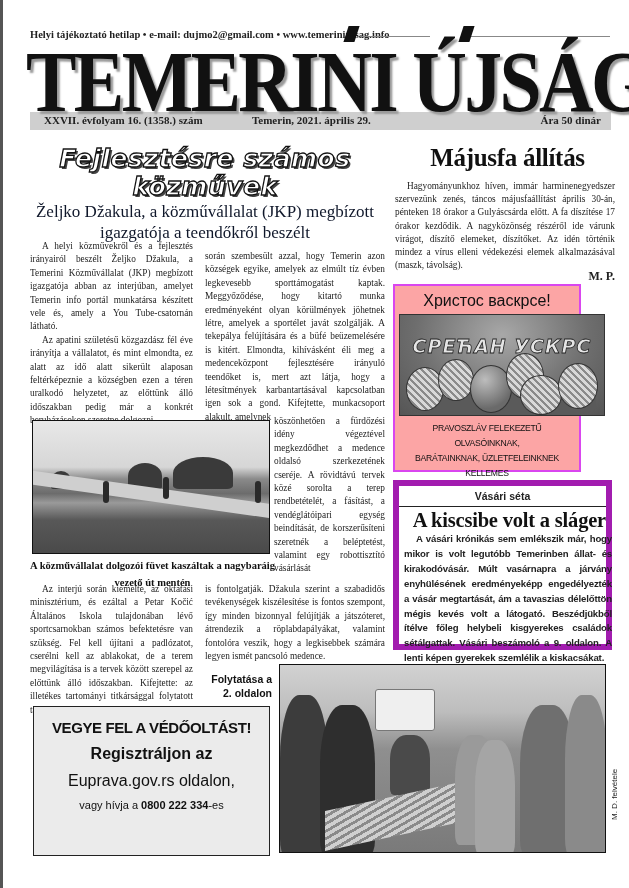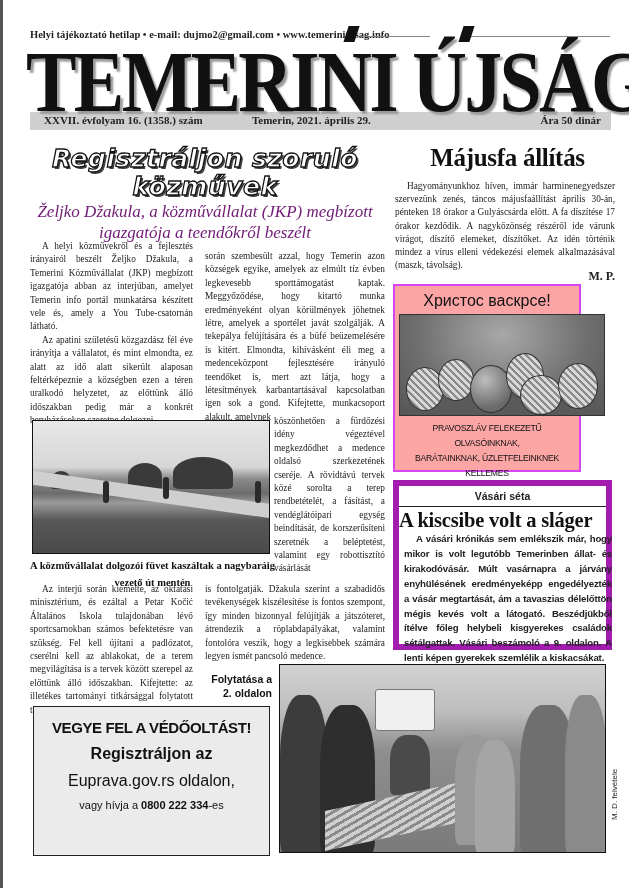--- a/index.html
+++ b/index.html
@@ -20,21 +20,21 @@
   .infobar span { position: absolute; top: 2px; font-size: 11px; font-weight: bold; color: #222; white-space: nowrap; }
   .title-j-mark { position: absolute; left: 346px; top: 26px; width: 11px; height: 16px; background: #111; transform: skewX(-18deg); }
   .title-j-mark2 { position: absolute; left: 461px; top: 26px; width: 11px; height: 16px; background: #111; transform: skewX(-18deg); }
 
   
   .hl-outline { position: absolute; left: 20px; width: 370px; text-align: center;
                 font-family: "DejaVu Sans", sans-serif; font-weight: bold; font-style: italic; font-size: 25px;
                 color: #ffffff; -webkit-text-stroke: 1.3px #111; text-shadow: 2px 2px 0 #444; letter-spacing: 0.5px; }
   .hl-outline.l1 { top: 144px; }
   .hl-outline.l2 { top: 172px; }
-  .subhead { position: absolute; left: 25px; width: 360px; text-align: center; font-style: italic; font-size: 17px; color: #701a75; line-height: 21px; top: 201px; }
+  .subhead { position: absolute; left: 25px; width: 360px; text-align: center; font-size: 17px; color: #0f172a; line-height: 21px; top: 201px; }
 
   .col { position: absolute; font-size: 9.3px; line-height: 13.4px; text-align: justify; color: #222; }
   .col p { text-indent: 12px; }
   .col-a1 { left: 30px; top: 240px; width: 163px; }
   .col-b1 { left: 205px; top: 250px; width: 180px; }
   .col-b2 { left: 274px; top: 415px; width: 111px; }
   .col-a2 { left: 30px; top: 583px; width: 163px; }
   .col-b3 { left: 205px; top: 583px; width: 180px; text-indent: 0; }
 
   .photo-frame { position: absolute; border: 1px solid #111; overflow: hidden; }
@@ -73,21 +73,21 @@
   .easter-img .egg.plain { background: radial-gradient(circle at 35% 30%, #bdbdbd, #6a6a6a 70%); }
   .easter-img .basket { position: absolute; left: 10px; top: 78px; width: 186px; height: 28px; border-radius: 0 0 50% 50%; background: #5a5a5a; }
   .easter-img .greet { position: absolute; left: 0; right: 0; top: 20px; text-align: center; font-family: "DejaVu Sans", sans-serif; font-style: italic; font-weight: bold;
                        font-size: 19px; color: #e5e5e5; -webkit-text-stroke: 0.8px #222; letter-spacing: 1px; }
   .easter-text { position: absolute; left: 0; right: 0; top: 134px; text-align: center; font-family: "Liberation Sans", sans-serif; font-size: 9.4px; line-height: 15px;
                  color: #111; letter-spacing: -0.3px; transform: scaleX(0.92); }
 
   .vasar-box { position: absolute; left: 393px; top: 480px; width: 219px; height: 170px; border: 6px solid #a21caf; background: #fff; }
   .vasar-kicker { position: absolute; left: 0; right: 0; top: 4px; text-align: center; font-family: "Liberation Sans", sans-serif; font-weight: bold; font-size: 10.5px; color: #222; }
   .vasar-rule { position: absolute; left: 0; right: 0; top: 20px; height: 1px; background: #222; }
-  .vasar-title { position: absolute; left: 0; right: 0; top: 23px; text-align: left; font-weight: bold; font-size: 20.5px; color: #111; letter-spacing: -0.2px; }
+  .vasar-title { position: absolute; left: 0; right: 0; top: 23px; text-align: right; font-weight: bold; font-size: 20.5px; color: #111; letter-spacing: -0.2px; }
   .vasar-text { position: absolute; left: 5px; top: 46px; width: 208px; font-family: "Liberation Sans", sans-serif; font-weight: bold; font-size: 9.6px; line-height: 14.9px;
                 text-align: justify; color: #222; letter-spacing: -0.15px; }
   .vasar-text p { text-indent: 12px; }
 
   .photo2 { left: 279px; top: 664px; width: 327px; height: 189px;
             background: linear-gradient(180deg, #d2d2d2 0%, #bdbdbd 25%, #8f8f8f 45%, #7a7a7a 100%); }
   .photo2 .van { position: absolute; left: 95px; top: 24px; width: 60px; height: 42px; background: #efefef; border: 1px solid #777; border-radius: 3px; }
   .photo2 .person { position: absolute; border-radius: 40% 40% 10% 10%; }
   .photo2 .table { position: absolute; left: 45px; top: 130px; width: 150px; height: 40px; background: repeating-linear-gradient(160deg, #cfcfcf 0 4px, #8a8a8a 4px 7px); transform: skewY(-12deg); }
   .credit { position: absolute; left: 610px; top: 820px; font-family: "Liberation Sans", sans-serif; font-size: 8px; color: #222; transform: rotate(-90deg); transform-origin: left top; white-space: nowrap; }
@@ -105,21 +105,21 @@
   <div class="title-j-mark2"></div>
   <div class="infobar">
     <span style="left:14px;">XXVII. évfolyam 16. (1358.) szám</span>
     <span style="left:222px;">Temerin, 2021. április 29.</span>
     <span style="right:10px;">Ára 50 dinár</span>
   </div>
   <h1 class="title">TEMERINI ÚJSÁG</h1>
 </header>
 
 <article>
-  <div class="hl-outline l1">Regisztráljon szoruló</div>
+  <div class="hl-outline l1">Fejlesztésre számos</div>
   <div class="hl-outline l2">közművek</div>
   <div class="subhead">
     <div>Željko Džakula, a közművállalat (JKP) megbízott</div>
     <div>igazgatója a teendőkről beszélt</div>
   </div>
 
   <div class="col col-a1">
     <p>A helyi közművekről és a fejlesztés irányairól beszélt Željko Džakula, a Temerini Közművállalat (JKP) megbízott igazgatója abban az interjúban, amelyet Temerin info portál munkatársa készített vele és, amely a You Tube-csatornán látható.</p>
     <p>Az apatini születésű közgazdász fél éve irányítja a vállalatot, és mint elmondta, ez alatt az idő alatt sikerült alaposan feltérképeznie a községben ezen a téren uralkodó helyzetet, az előttünk álló időszakban pedig már a konkrét beruházásokon szeretne dolgozni.</p>
   </div>
@@ -162,20 +162,21 @@
 <aside class="easter-box">
   <div class="easter-title">Христос васкрсе!</div>
   <div class="easter-img">
     <div class="basket"></div>
     <div class="egg" style="left:6px;top:52px;width:38px;height:44px;"></div>
     <div class="egg" style="left:38px;top:44px;width:36px;height:42px;"></div>
     <div class="egg plain" style="left:70px;top:50px;width:42px;height:48px;"></div>
     <div class="egg" style="left:106px;top:38px;width:38px;height:46px;"></div>
     <div class="egg" style="left:120px;top:60px;width:42px;height:40px;"></div>
     <div class="egg" style="left:158px;top:48px;width:40px;height:46px;"></div>
+    <div class="greet">СРЕЋАН УСКРС</div>
   </div>
   <div class="easter-text">
     <div>PRAVOSZLÁV FELEKEZETŰ OLVASÓINKNAK,</div>
     <div>BARÁTAINKNAK, ÜZLETFELEINKNEK KELLEMES</div>
     <div>HÚSVÉTI ÜNNEPEKET KÍVÁNUNK!</div>
   </div>
 </aside>
 
 <section class="vasar-box">
   <div class="vasar-kicker">Vásári séta</div>

